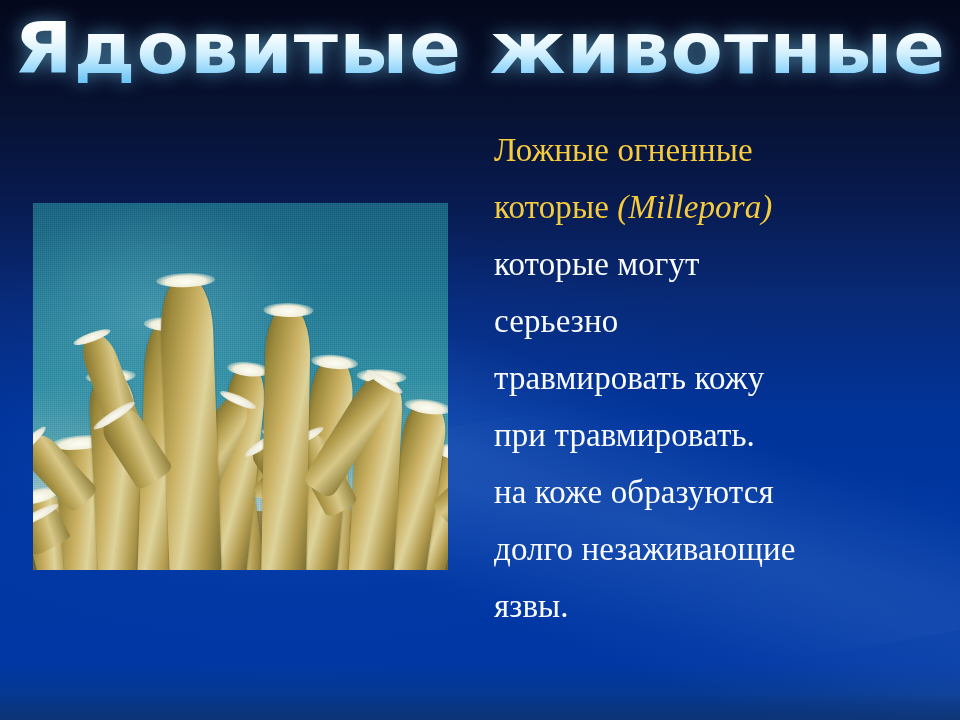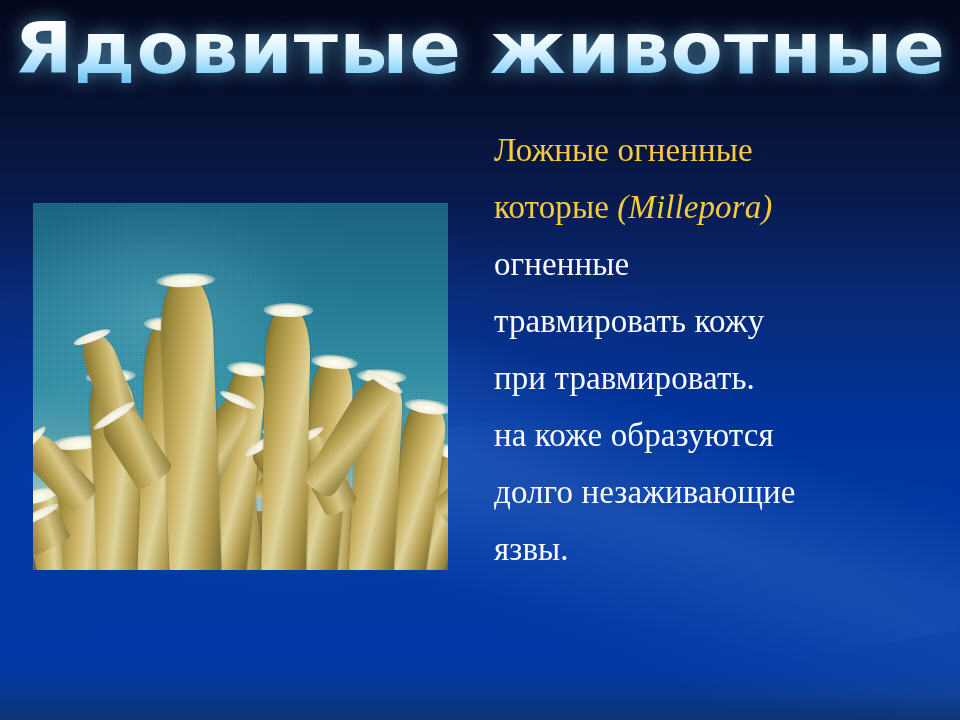--- a/index.html
+++ b/index.html
@@ -356,21 +356,22 @@
           <div class="nub" style="width: 78%; height: 26%; bottom: 28%; left: -58%; transform: rotate(-22deg);"></div>
         </div>
       </div>
     <div class="base-mass"></div>
     <div class="grain"></div>
   </div>
 
   <div id="bodytext">
       <div class="ln gold"><span>Ложные огненные</span></div>
       <div class="ln gold"><span>которые </span><span class="sci">(Millepora)</span></div>
-      <div class="ln white"><span>огненные</span></div>
+      <div class="ln white"><span>которые могут</span></div>
+      <div class="ln white"><span>серьезно</span></div>
       <div class="ln white"><span>травмировать кожу</span></div>
       <div class="ln white"><span>при травмировать.</span></div>
       <div class="ln white"><span>на коже образуются</span></div>
       <div class="ln white"><span>долго незаживающие</span></div>
       <div class="ln white"><span>язвы.</span></div>
     </div>
 
   <div id="bg-footer"></div>
 </div>
 

